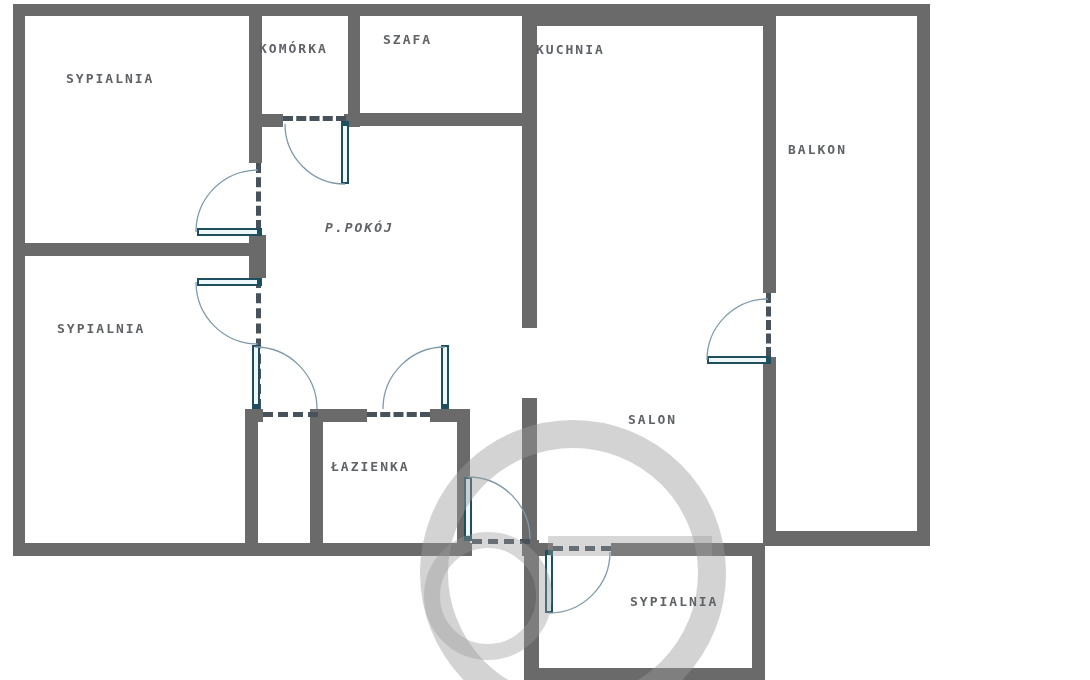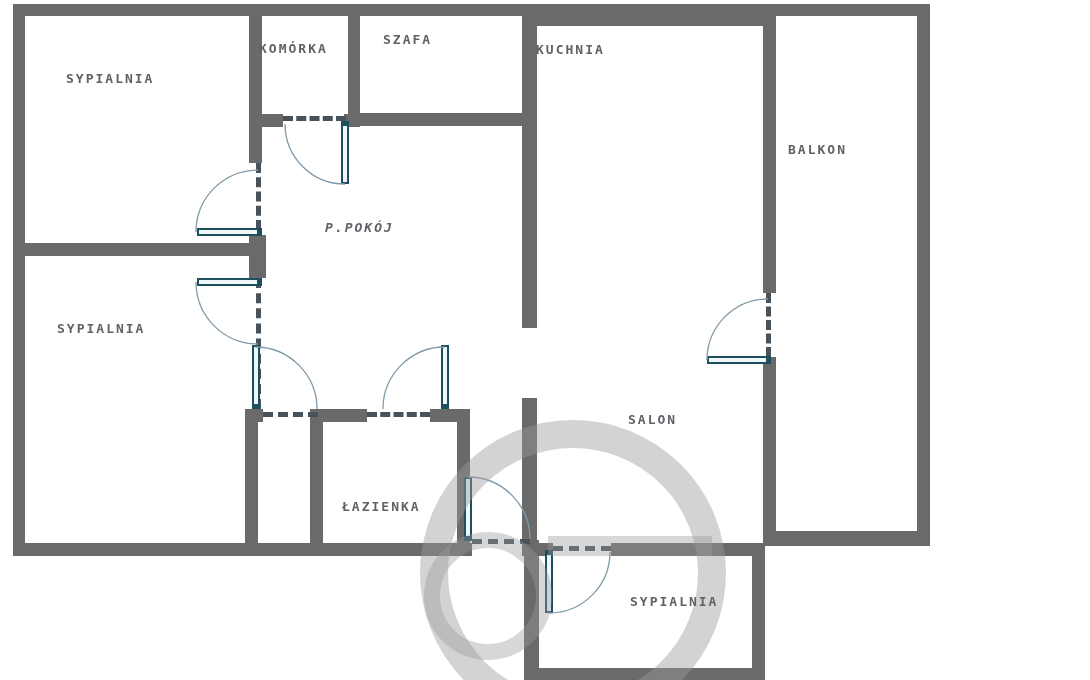--- a/index.html
+++ b/index.html
@@ -93,16 +93,16 @@
   <div class="wm wm-bar" style="left:548px;top:536px;width:164px;height:20px;opacity:.5;"></div>
 
   <div class="room-label" style="left:66px;top:71px;">SYPIALNIA</div>
   <div class="room-label" style="left:259px;top:41px;text-align:right;">KOMÓRKA</div>
   <div class="room-label" style="left:383px;top:32px;">SZAFA</div>
   <div class="room-label" style="left:536px;top:42px;">KUCHNIA</div>
   <div class="room-label" style="left:788px;top:142px;">BALKON</div>
   <div class="room-label" style="left:325px;top:220px;font-style:italic;">P.POKÓJ</div>
   <div class="room-label" style="left:57px;top:321px;">SYPIALNIA</div>
   <div class="room-label" style="left:588px;top:412px;margin-left:40px;">SALON</div>
-  <div class="room-label" style="left:342px;top:459px;margin-top:40px;">ŁAZIENKA</div>
+  <div class="room-label" style="left:331px;top:459px;">ŁAZIENKA</div>
   <div class="room-label" style="left:630px;top:594px;">SYPIALNIA</div>
 
 </div>
 
 </body></html>

